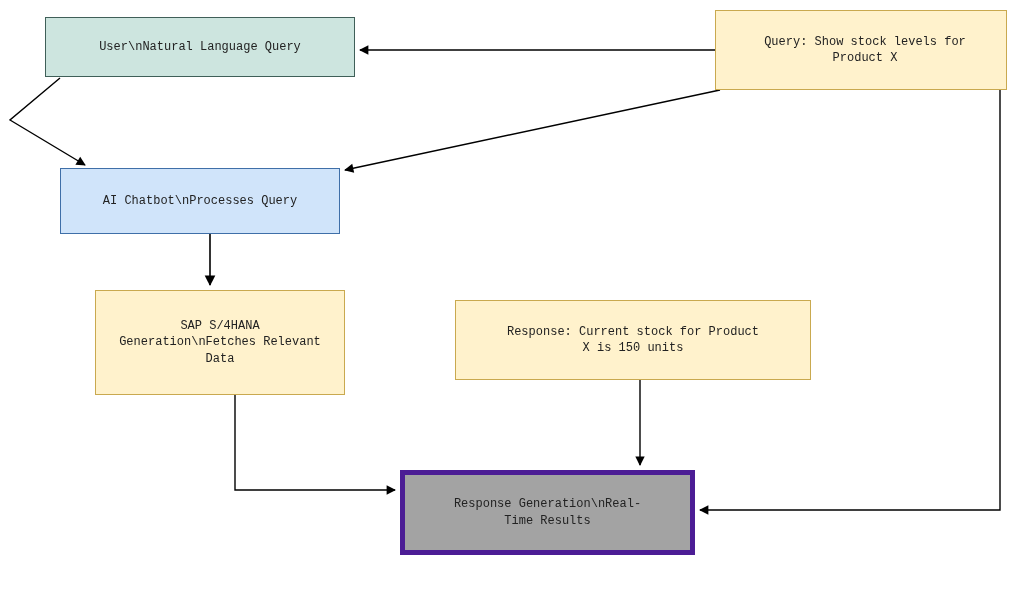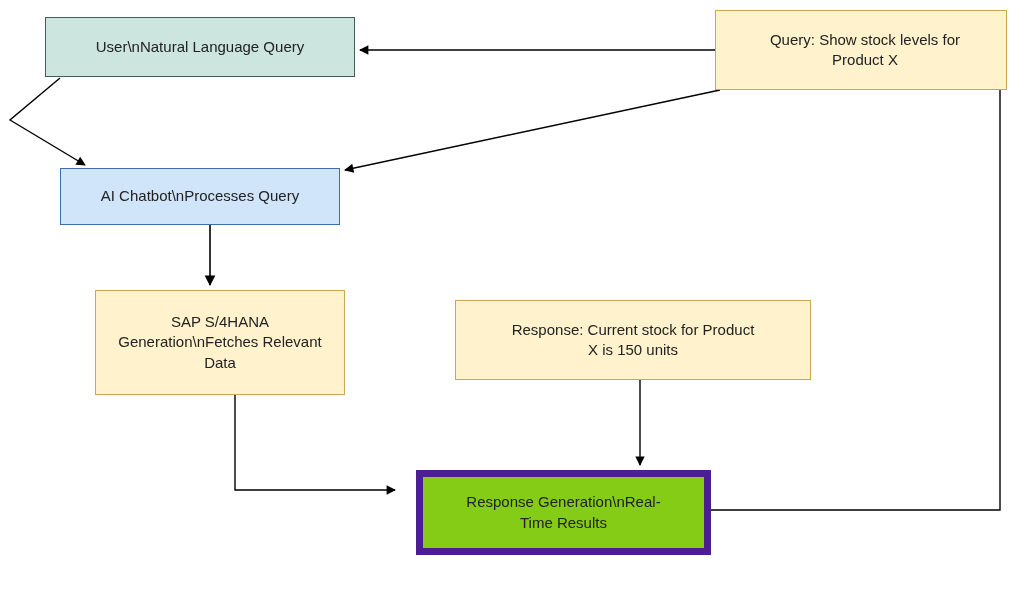--- a/index.html
+++ b/index.html
@@ -12,35 +12,36 @@
     position: relative;
     overflow: hidden;
   }
   .node {
     position: absolute;
     box-sizing: border-box;
     display: flex;
     align-items: center;
     justify-content: center;
     text-align: center;
-    font-size: 15px;
+    font-size: 12px;
     line-height: 1.35;
     padding: 6px 10px;
     white-space: pre-line;
     color: #222;
+    font-family: Liberation Mono, monospace;
   }
   
   .teal  { background: #CDE5DF; border: 1px solid #3f5f58; }
   .blue  { background: #D0E4FA; border: 1px solid #3f6fa8; }
   .gold  { background: #FFF2CC; border: 1px solid #C9A94F; }
-  .green { background: #84cc16; border: 7px solid #4c1d95; margin-left: 16px; }
+  .green { background: #a3a3a3; border: 5px solid #4c1d95; }
 
   #n-user   { left: 45px;  top: 17px;  width: 310px; height: 60px; }
   #n-query  { left: 715px; top: 10px;  width: 292px; height: 80px; padding-left: 18px; }
-  #n-chat   { left: 60px;  top: 168px; width: 280px; height: 57px; }
+  #n-chat   { left: 60px;  top: 168px; width: 280px; height: 66px; }
   #n-sap    { left: 95px;  top: 290px; width: 250px; height: 105px; }
   #n-resp   { left: 455px; top: 300px; width: 356px; height: 80px; }
   #n-gen    { left: 400px; top: 470px; width: 295px; height: 85px; }
 
   svg.edges {
     position: absolute;
     left: 0; top: 0;
     width: 1024px;
     height: 610px;
     pointer-events: none;

